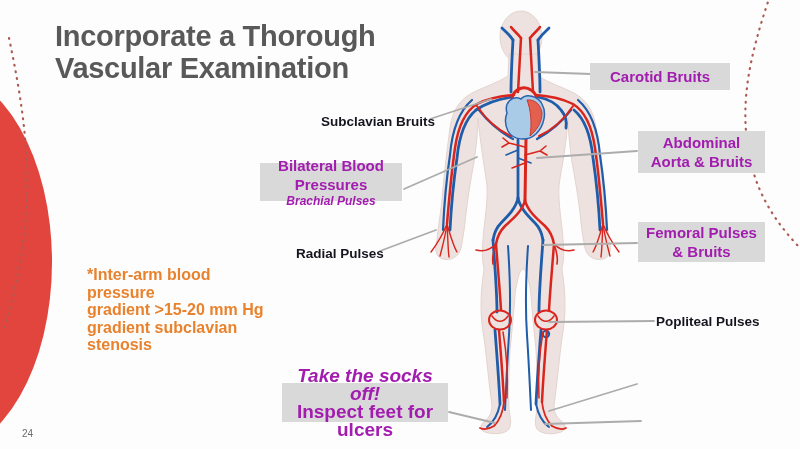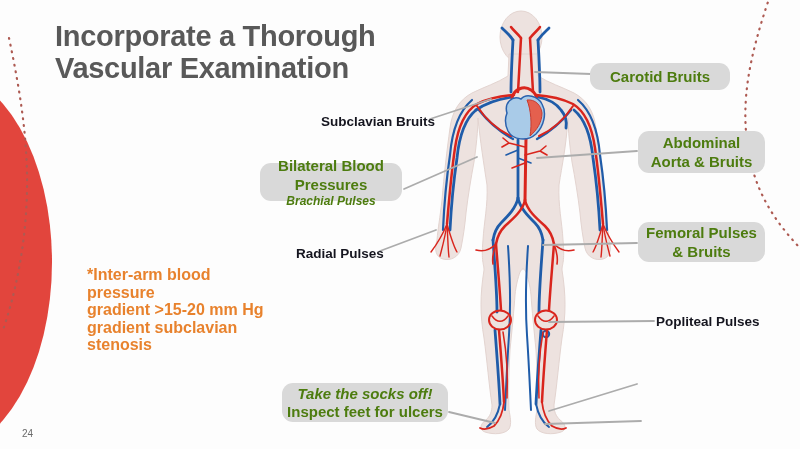--- a/index.html
+++ b/index.html
@@ -7,32 +7,32 @@
     position:relative;width:800px;height:449px;background:#fdfdfd;
     overflow:hidden;font-family:"Liberation Sans",sans-serif;
   }
   .art{position:absolute;left:0;top:0;width:800px;height:449px;}
   .abs{position:absolute;}
   .title{
     left:55px;top:20px;width:370px;color:#595959;
     font-size:29px;font-weight:bold;line-height:32px;letter-spacing:-0.3px;
   }
   .callout-box{
-    background:#d9d9d9;color:#4d7c0f;font-weight:bold;
+    background:#d9d9d9;color:#a21caf;font-weight:bold;
     display:flex;flex-direction:column;align-items:center;justify-content:center;
-    text-align:center;font-size:15px;line-height:19px;border-radius:11px;
+    text-align:center;font-size:15px;line-height:19px;
   }
   .plain-label{color:#15151f;font-weight:bold;font-size:13.5px;white-space:nowrap;}
   #carotid-box{left:590px;top:63px;width:140px;height:27px;}
   #abdominal-box{left:638px;top:131px;width:127px;height:42px;}
   #femoral-box{left:638px;top:222px;width:127px;height:40px;}
   #posterior-box{left:638px;top:363px;width:127px;height:39px;}
   #bilateral-box{left:260px;top:163px;width:142px;height:38px;}
   #bilateral-box .sub{font-style:italic;font-size:12px;line-height:15px;font-weight:bold;}
-  #socks-box{left:282px;top:383px;width:166px;height:39px;font-size:15px;line-height:18px;}
+  #socks-box{left:282px;top:383px;width:166px;height:39px;font-size:19px;line-height:18px;}
   #socks-box .line1{font-style:italic;}
   #subclavian-label{left:321px;top:114px;text-align:right;}
   #radial-label{left:296px;top:246px;}
   #popliteal-label{left:656px;top:314px;}
   #dorsalis-label{left:643px;top:413px;}
   #footnote{
     left:87px;top:266px;width:185px;color:#e8822d;
     font-size:16px;font-weight:bold;line-height:17.5px;
   }
   #page-number{left:22px;top:428px;font-size:10px;color:#6a6a6a;}

